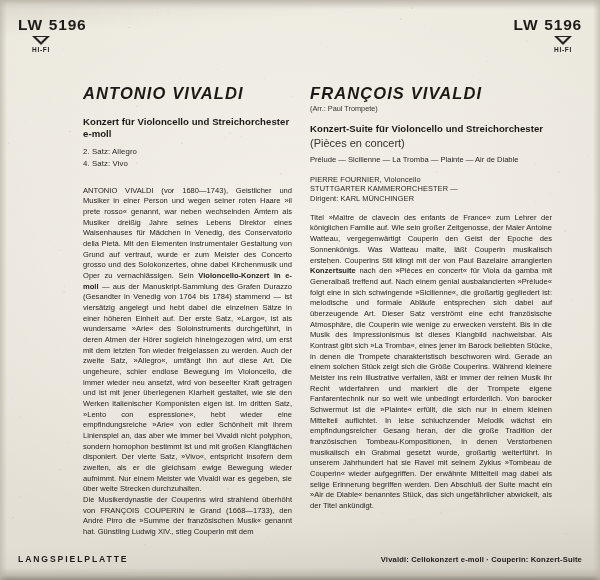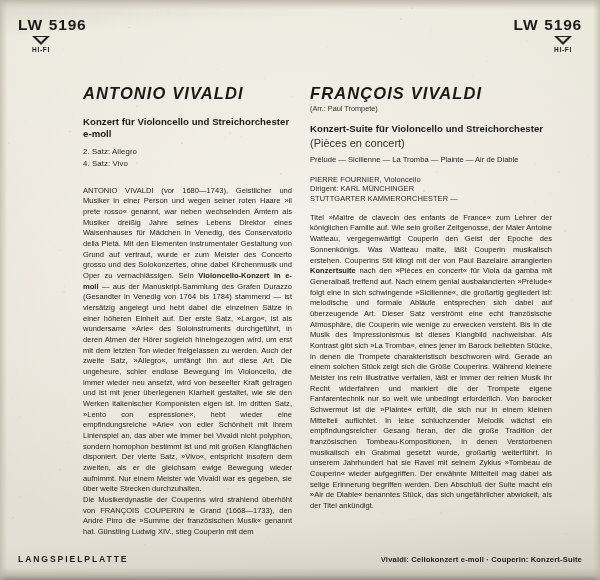--- a/index.html
+++ b/index.html
@@ -368,22 +368,22 @@
     </div>
 
     <div class="col r">
       <div class="composer">FRANÇOIS VIVALDI</div>
       <div class="arr">(Arr.: Paul Trompete)</div>
       <div class="worktitle">Konzert-Suite für Violoncello und Streichorchester</div>
       <div class="subtitle">(Pièces en concert)</div>
       <div class="pieces">Prélude — Sicilienne — La Tromba — Plainte — Air de Diable</div>
       <div class="credits">
         <div>PIERRE FOURNIER, Violoncello</div>
+        <div>STUTTGARTER KAMMERORCHESTER —</div>
         <div>Dirigent: KARL MÜNCHINGER</div>
-        <div>STUTTGARTER KAMMERORCHESTER —</div>
       </div>
       <div class="body-text">
         <p><span>Titel »Maître de clavecin des enfants de France« zum Lehrer der königlichen Familie auf. Wie sein großer Zeitgenosse, der Maler Antoine Watteau, vergegenwärtigt Couperin den Geist der Epoche des Sonnenkönigs. Was Watteau malte, läßt Couperin musikalisch erstehen. Couperins Stil klingt mit der von Paul Bazelaire arrangierten </span><b>Konzertsuite</b><span> nach den »Pièces en concert« für Viola da gamba mit Generalbaß treffend auf. Nach einem genial ausbalancierten »Prélude« folgt eine in sich schwingende »Sicilienne«, die großartig gegliedert ist: melodische und formale Abläufe entsprechen sich dabei auf überzeugende Art. Dieser Satz verströmt eine echt französische Atmosphäre, die Couperin wie wenige zu erwecken versteht. Bis in die Musik des Impressionismus ist dieses Klangbild nachweisbar. Als Kontrast gibt sich »La Tromba«, eines jener im Barock beliebten Stücke, in denen die Trompete charakteristisch beschworen wird. Gerade an einem solchen Stück zeigt sich die Größe Couperins. Während kleinere Meister ins rein Illustrative verfallen, läßt er immer der reinen Musik ihr Recht widerfahren und markiert die der Trompete eigene Fanfarentechnik nur so weit wie unbedingt erforderlich. Von barocker Schwermut ist die »Plainte« erfüllt, die sich nur in einem kleinen Mittelteil auflichtet. In leise schluchzender Melodik wächst ein empfindungsreicher Gesang heran, der die große Tradition der französischen Tombeau-Kompositionen, in denen Verstorbenen musikalisch ein Grabmal gesetzt wurde, großartig weiterführt. In unserem Jahrhundert hat sie Ravel mit seinem Zyklus »Tombeau de Couperin« wieder aufgegriffen. Der erwähnte Mittelteil mag dabei als selige Erinnerung begriffen werden. Den Abschluß der Suite macht ein »Air de Diable« benanntes Stück, das sich ungefährlicher abwickelt, als der Titel ankündigt.</span></p>
       </div>
     </div>
 
   </div>
 
   <div class="footer">
     <div class="lsp">LANGSPIELPLATTE</div>

